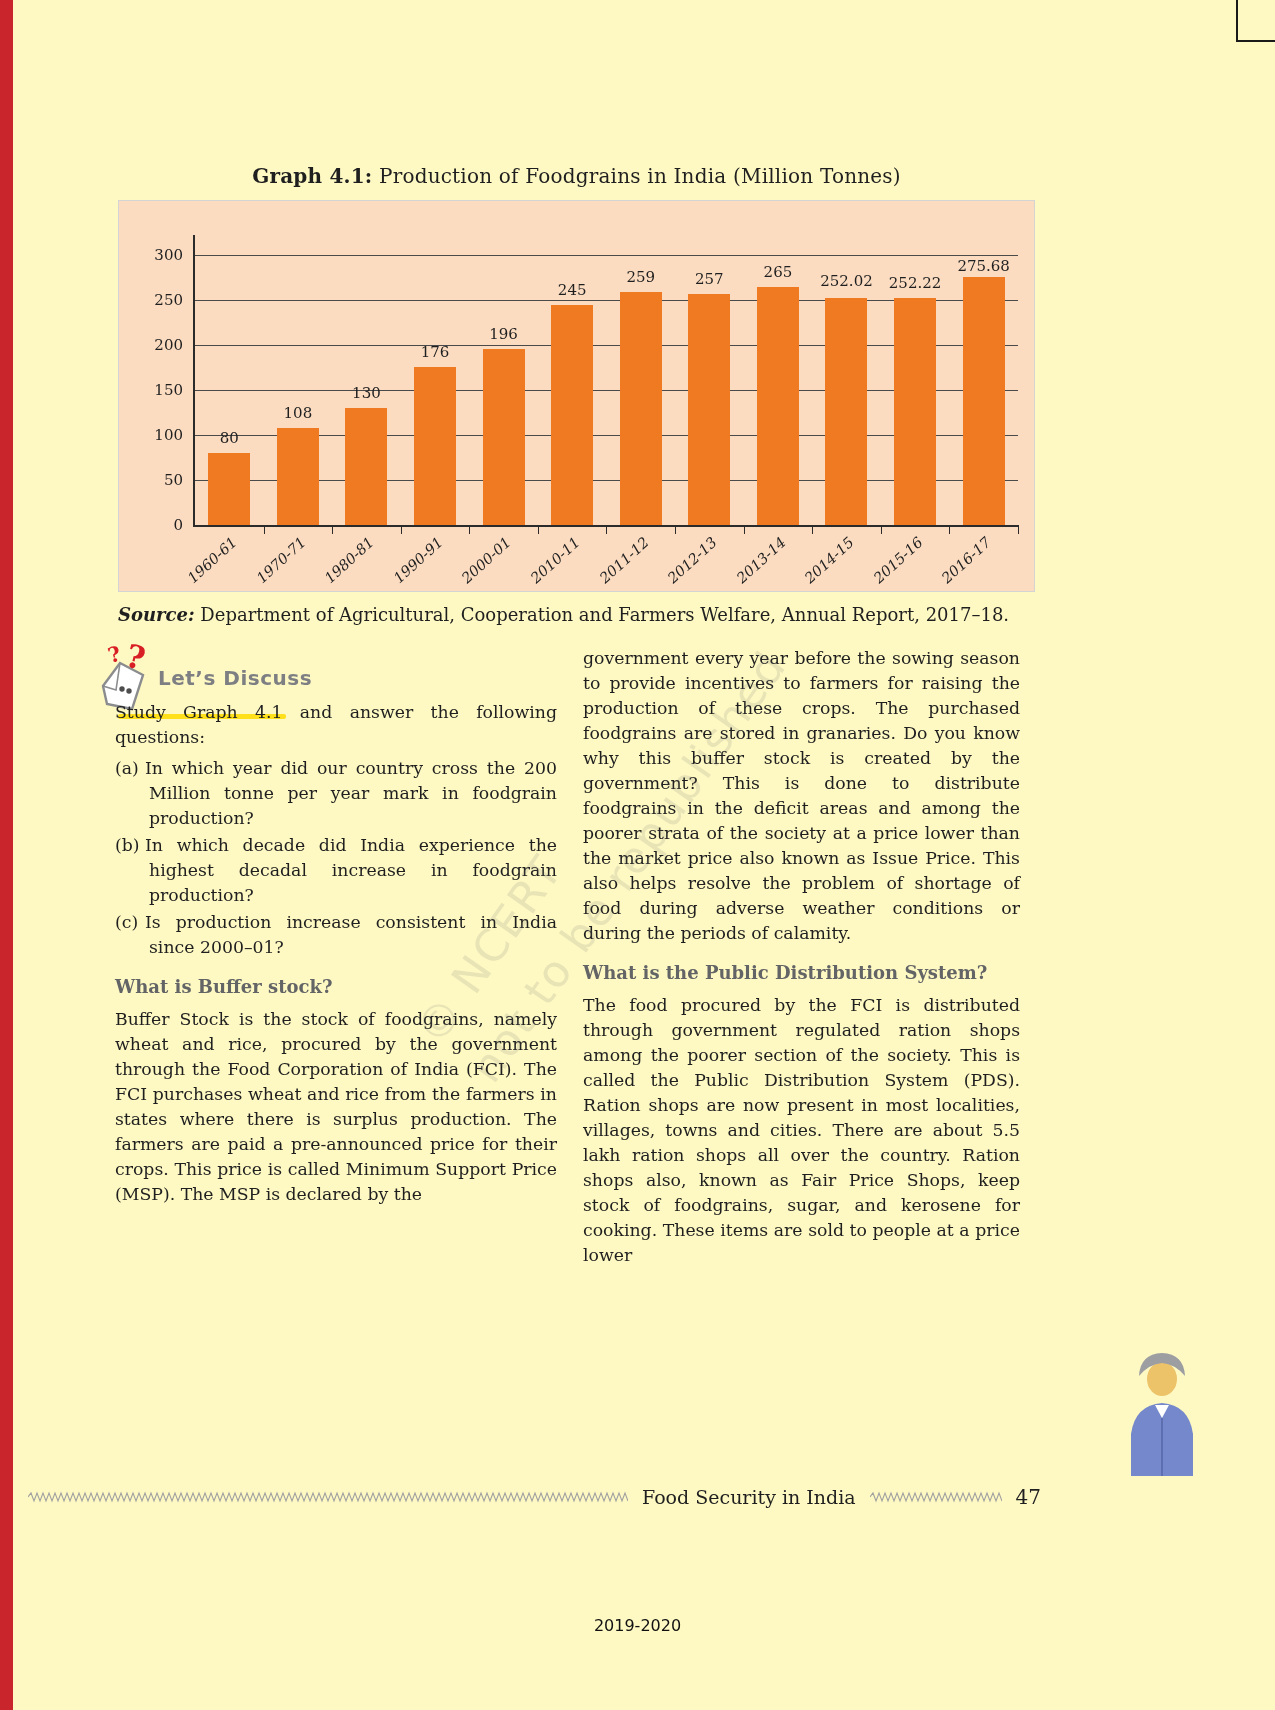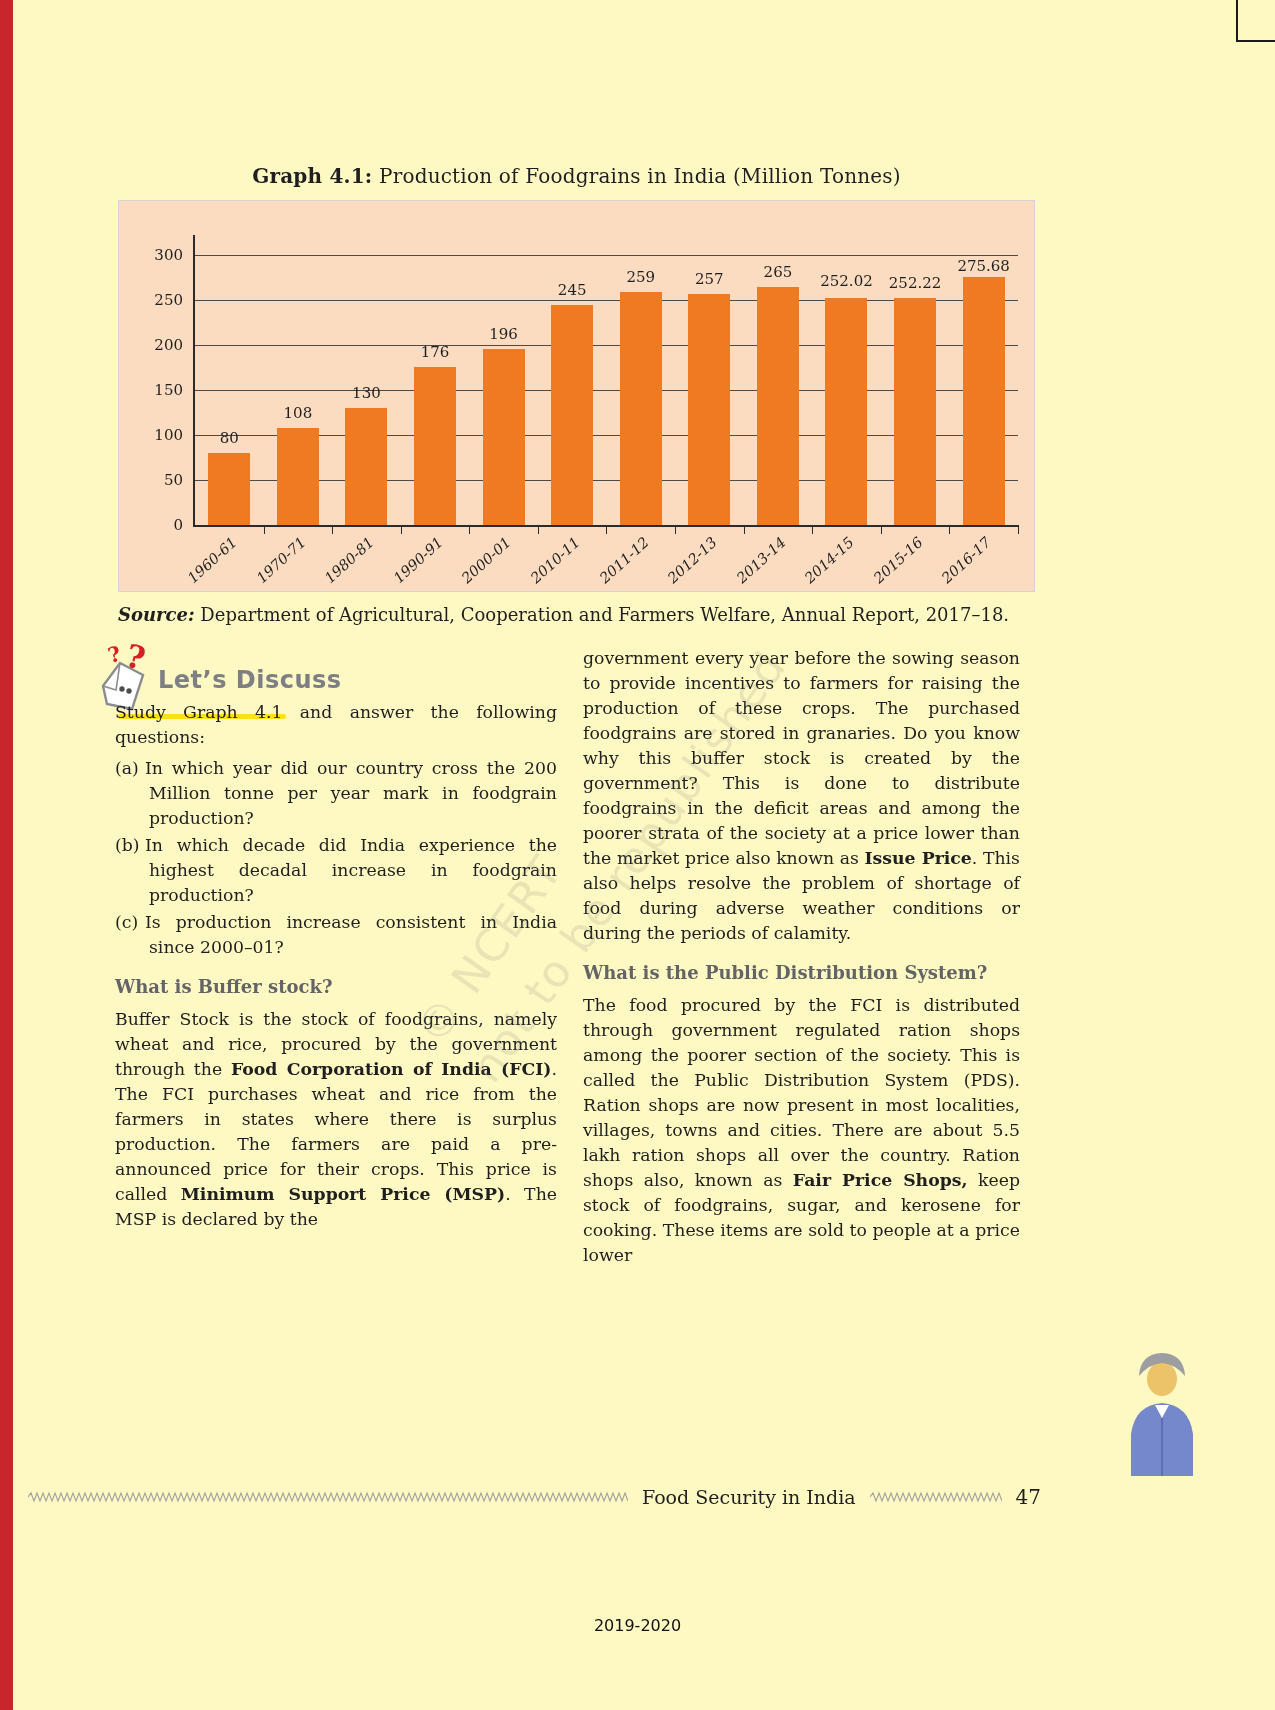--- a/index.html
+++ b/index.html
@@ -30,31 +30,31 @@
   .bval{position:absolute;left:50%;transform:translateX(-50%);font-size:15px;
         white-space:nowrap;color:#1f1f1f;}
   .xlab{position:absolute;top:calc(100% + 9px);right:50%;transform:rotate(-42deg);
         transform-origin:top right;font-size:14.5px;font-style:italic;white-space:nowrap;}
   .source-line{position:absolute;left:118px;top:604px;width:917px;font-size:18px;}
   .source-line .sl{font-weight:bold;font-style:italic;}
   
   .discuss{position:absolute;left:96px;top:648px;width:320px;height:76px;}
   .discuss svg{position:absolute;left:0;top:-6px;}
   .discuss-heading{position:absolute;left:62px;top:18px;font-family:"DejaVu Sans",sans-serif;
-        font-weight:bold;font-size:24px;color:#7d7f82;letter-spacing:.5px;}
+        font-weight:bold;font-size:20px;color:#7d7f82;letter-spacing:.5px;}
   .discuss-underline{position:absolute;left:22px;top:66px;width:168px;height:5px;
         background:#FFE01A;border-radius:2px;}
   
   .col{position:absolute;font-size:17.3px;line-height:25px;text-align:justify;}
   .col-left{left:115px;top:700px;width:442px;}
   .col-right{left:583px;top:646px;width:437px;}
   .col p{margin:0 0 6px 0;}
   .qitem{margin:0 0 2px 0;padding-left:34px;text-indent:-34px;text-align:justify;}
   .qmark{display:inline-block;width:30px;text-indent:0;}
-  .b{font-weight:bold;}
+  .b{font-weight:normal;}
   .sec-head{font-family:"DejaVu Serif",serif;font-weight:bold;font-size:18px;color:#636466;
             margin:14px 0 8px 0;line-height:25px;text-align:left;}
   
   .watermark{position:absolute;left:400px;top:1020px;transform:rotate(-55deg);
              transform-origin:left top;font-family:"DejaVu Sans",sans-serif;
              font-size:44px;letter-spacing:2px;color:rgba(110,110,110,0.15);
              white-space:nowrap;line-height:1.5;pointer-events:none;}
   
   .footer{position:absolute;left:28px;top:1480px;width:1070px;height:34px;
           display:flex;align-items:center;gap:14px;}

